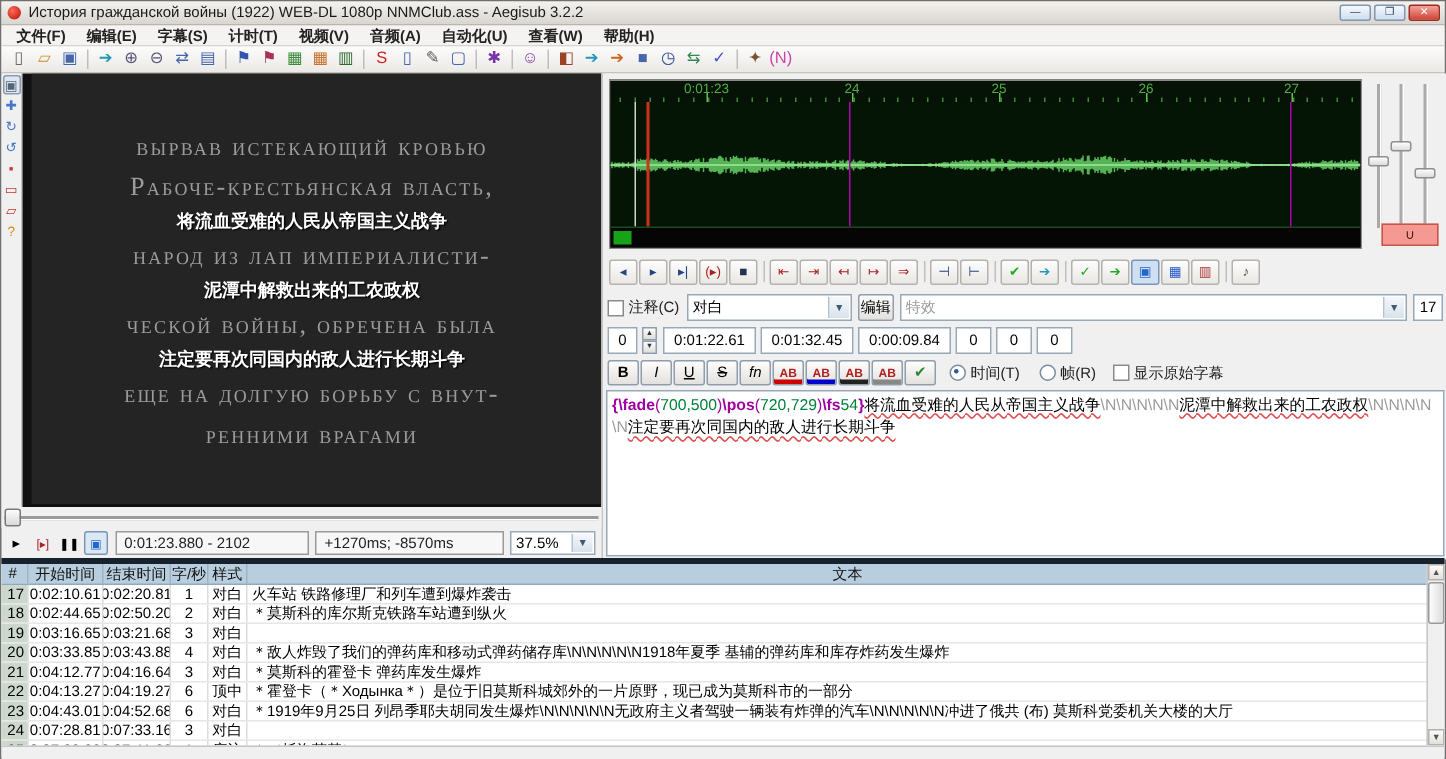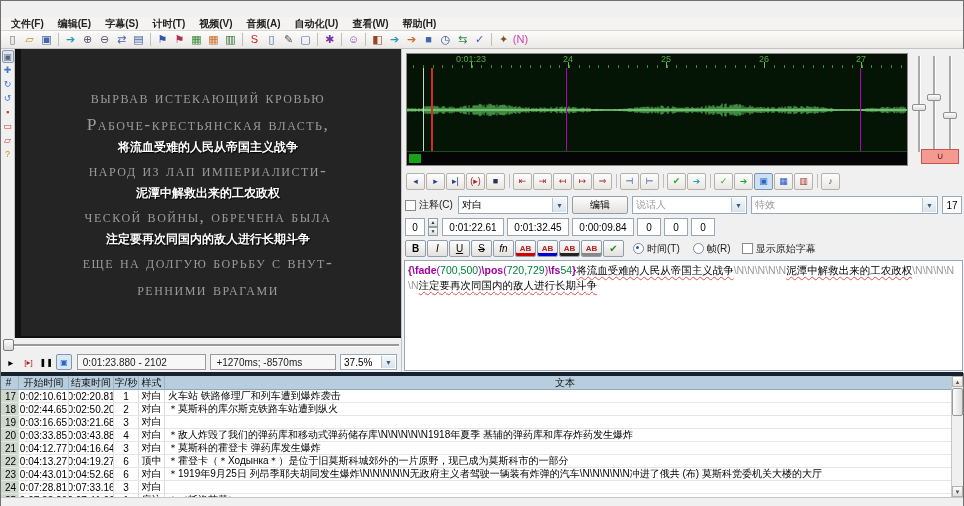--- a/index.html
+++ b/index.html
@@ -125,20 +125,29 @@
   .gs-thumb{position:absolute;left:0;top:12px;width:11px;height:28px;background:linear-gradient(90deg,#fdfdfd,#dcdcdc);
     border:1px solid #9a9a9a;border-radius:2px;box-sizing:border-box;}
   
   .statusbar{position:absolute;left:0;top:496px;width:100%;height:9px;background:#f0f0f0;border-top:1px solid #c6c6c6;box-sizing:border-box;}
 </style>
 </head>
 <body>
 
 <div class="window">
 
+  <div class="titlebar">
+    <div class="app-icon"></div>
+    <span class="title-text">История гражданской войны (1922) WEB-DL 1080p NNMClub.ass - Aegisub 3.2.2</span>
+    <div class="winbtns">
+      <div class="winbtn">—</div>
+      <div class="winbtn">❐</div>
+      <div class="winbtn close">✕</div>
+    </div>
+  </div>
 
   <div class="menubar" id="menubar">
       <span class="menu-item">文件(F)</span>
       <span class="menu-item">编辑(E)</span>
       <span class="menu-item">字幕(S)</span>
       <span class="menu-item">计时(T)</span>
       <span class="menu-item">视频(V)</span>
       <span class="menu-item">音频(A)</span>
       <span class="menu-item">自动化(U)</span>
       <span class="menu-item">查看(W)</span>
@@ -326,26 +335,22 @@
         <div class="ab-icon" style="color: rgb(85, 85, 85);">♪</div>
       </div>
 
     <div class="edit-row row1">
       <div class="chk"></div>
       <span class="lbl">注释(C)</span>
       <div class="combo" style="width:110px;">
         <span>对白</span>
         <span class="arrow">▼</span>
       </div>
-      <div class="btn" style="width:56px;">
+      <div class="btn" style="width:24px;">
         <span>编辑</span>
-      </div>
-      <div class="combo gray" style="width:115px;">
-        <span>说话人</span>
-        <span class="arrow">▼</span>
       </div>
       <div class="combo gray" style="flex:1;">
         <span>特效</span>
         <span class="arrow">▼</span>
       </div>
       <div class="numbox" style="width:20px;margin-right:0;">17</div>
     </div>
 
     <div class="edit-row row2">
       <div class="numbox" style="width:20px;">0</div>

